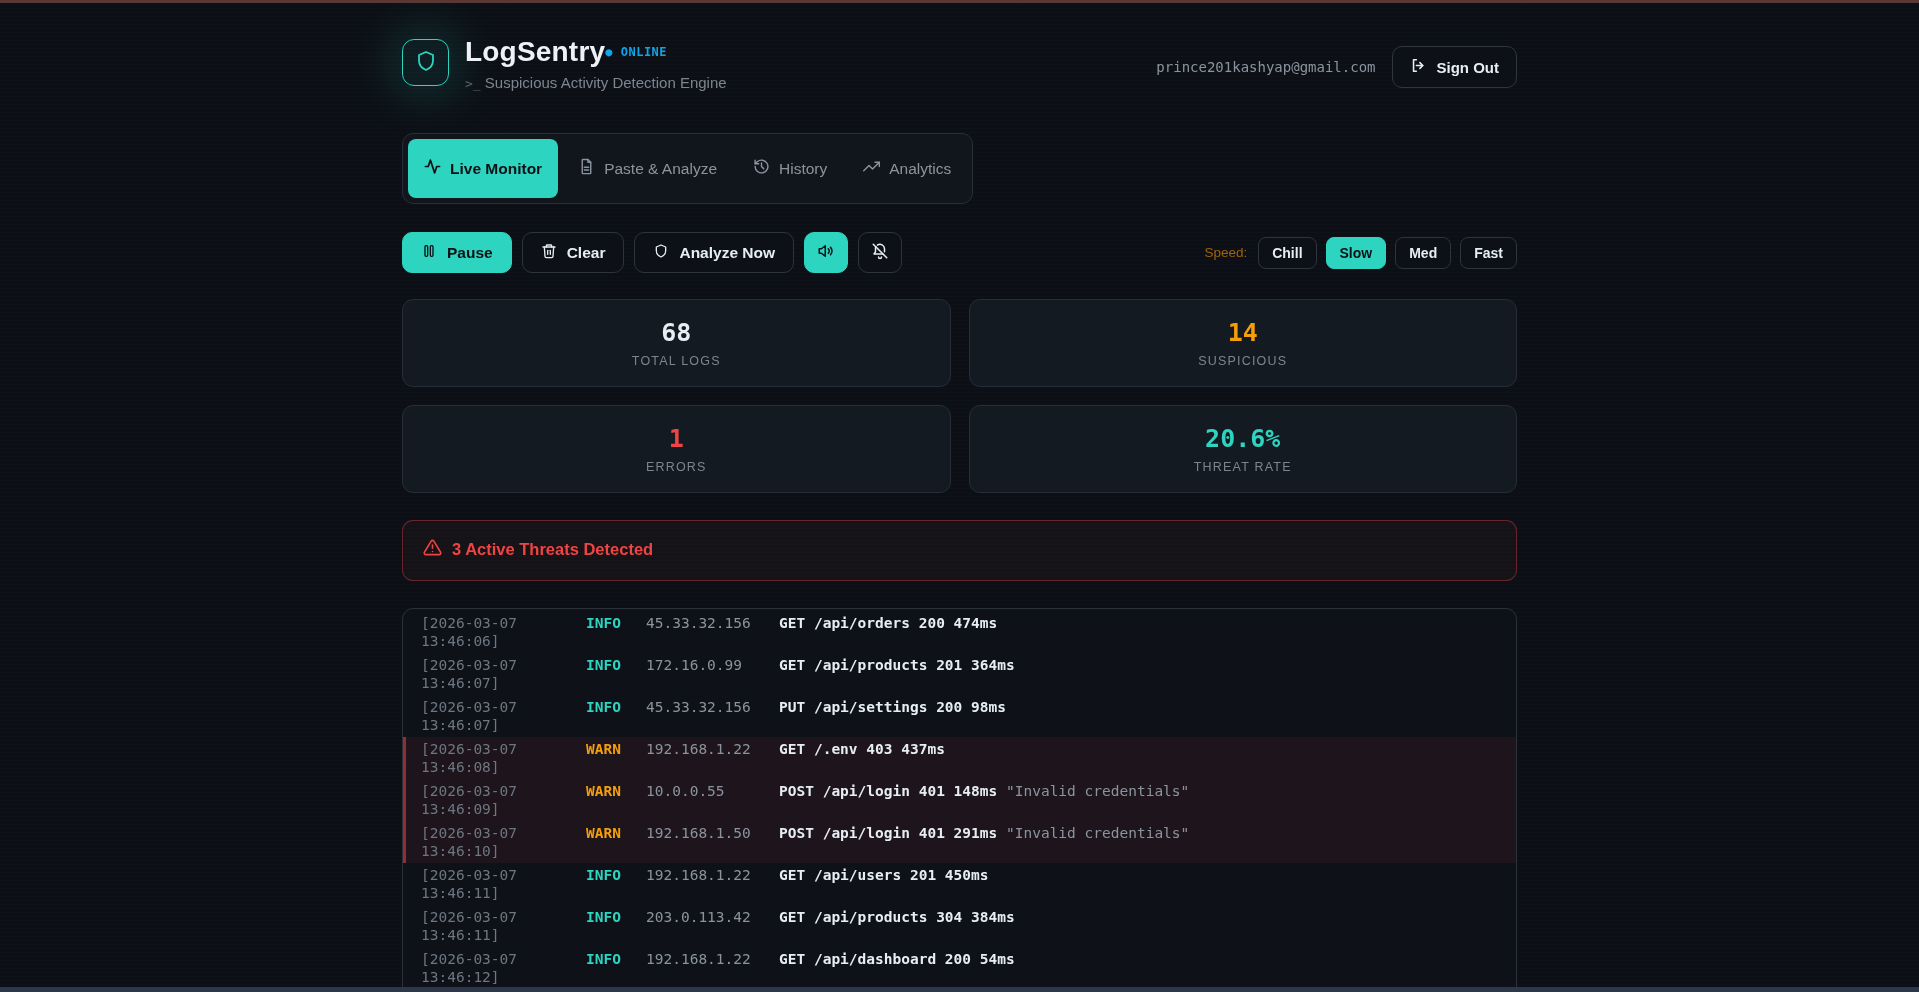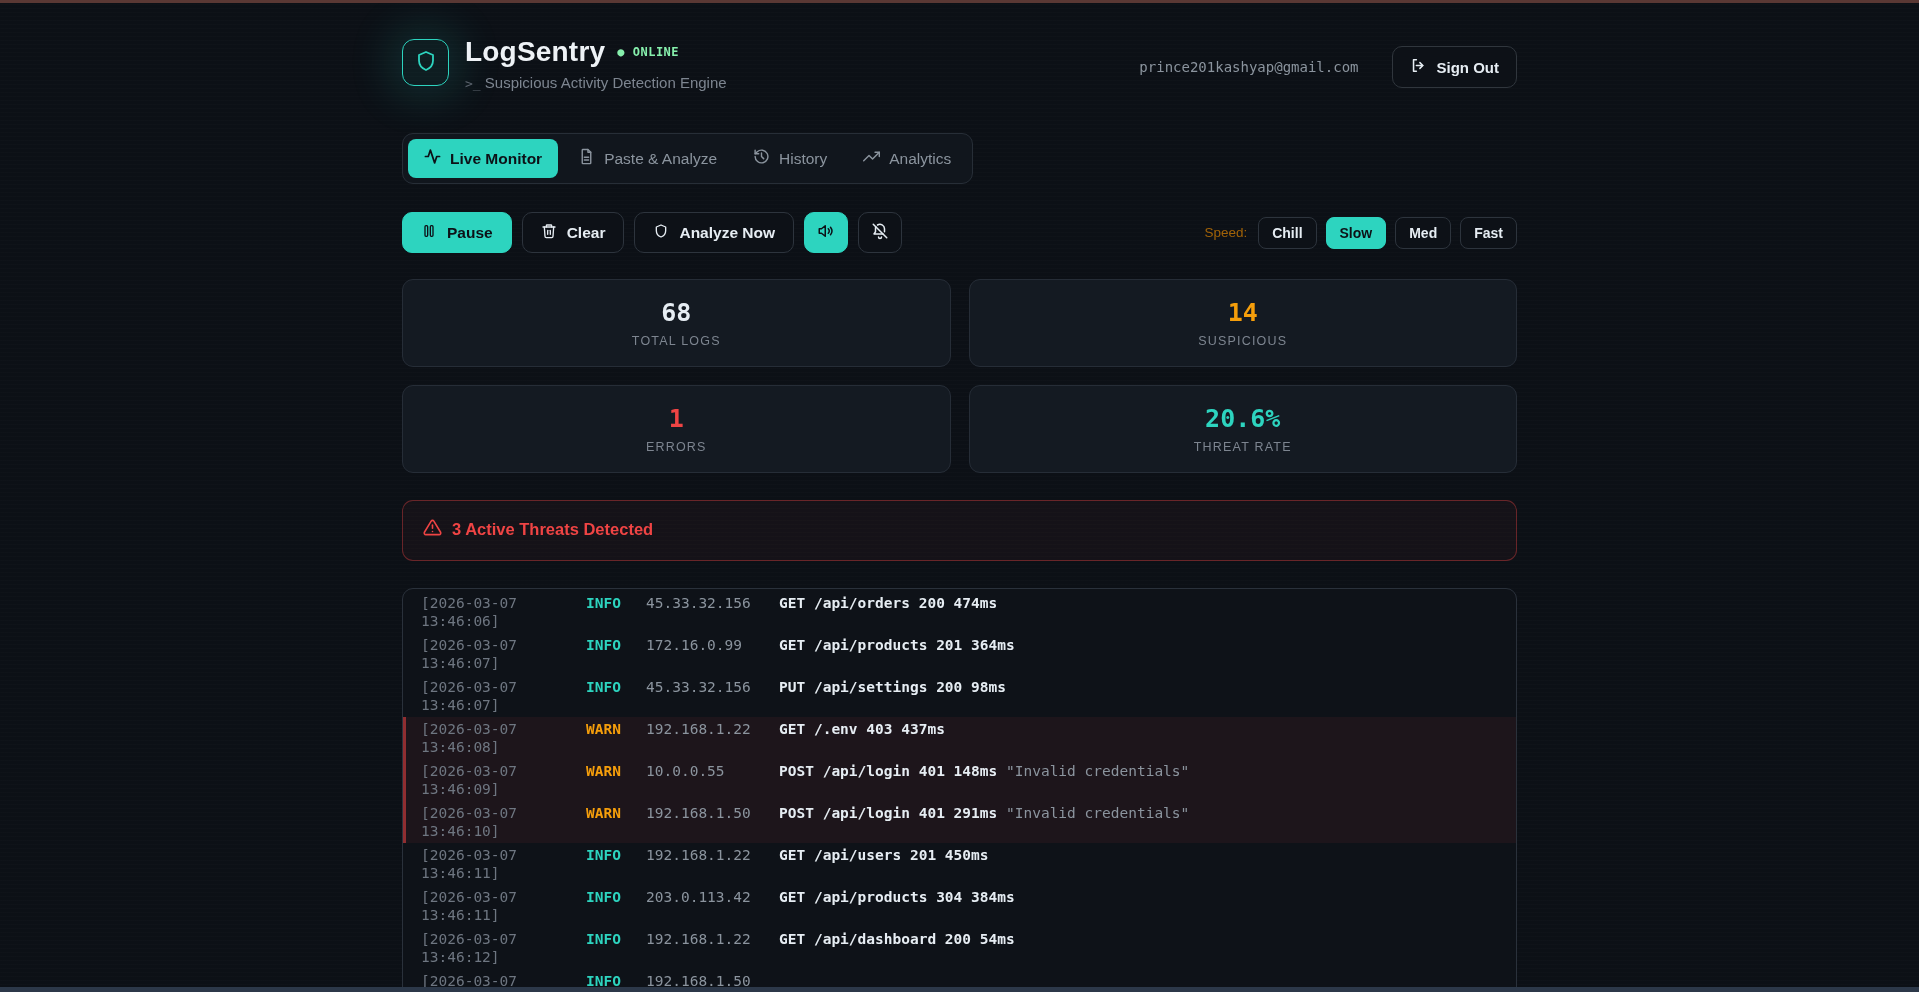--- a/index.html
+++ b/index.html
@@ -31,49 +31,49 @@
   .brand { display: flex; gap: 16px; align-items: flex-start; }
   .logo-box {
     width: 47px; height: 47px; border-radius: 12px; flex: 0 0 auto;
     border: 1px solid #2dd4bf;
     background: rgba(45,212,191,0.07);
     display: flex; align-items: center; justify-content: center;
     box-shadow: 0 0 45px 10px rgba(45,212,191,0.16);
     margin-top: 3px;
   }
   .logo-box svg { stroke: #2dd4bf; }
-  .title-row { display: flex; align-items: center; gap: 12px; }
+  .title-row { display: flex; align-items: center; gap: 0; }
   .app-name { font-size: 28px; font-weight: bold; letter-spacing: 0.2px; color: #eef2f6; }
   .online {
     font-family: "DejaVu Sans Mono", monospace;
-    font-size: 12px; color: #86efac; letter-spacing: 0.5px; font-weight: bold; text-align: center;
+    font-size: 12px; color: #0ea5e9; letter-spacing: 0.5px; font-weight: bold; text-align: center;
   }
   .subtitle { margin-top: 6px; font-size: 15px; color: #7d8590; }
   .subtitle .prompt { color: #5b636d; font-family: "DejaVu Sans Mono", monospace; font-size: 13px; }
-  .header-right { display: flex; align-items: center; gap: 33px; margin-top: 10px; }
+  .header-right { display: flex; align-items: center; gap: 16px; margin-top: 10px; }
   .user-email { font-family: "DejaVu Sans Mono", monospace; font-size: 14px; color: #8b949e; }
   .signout-btn {
     display: flex; align-items: center; gap: 10px;
     background: #0d1117; border: 1px solid #30363d; border-radius: 10px;
     color: #e6edf3; font-size: 15px; font-weight: bold;
     padding: 10px 17px; cursor: pointer; font-family: inherit;
   }
   .signout-btn svg { stroke: #e6edf3; }
 
   
   .tabbar {
     display: inline-flex; align-items: center; gap: 4px;
     margin-top: 42px;
     background: #11161d; border: 1px solid #272e37; border-radius: 11px;
     padding: 5px;
   }
   .tab {
     display: flex; align-items: center; gap: 9px;
     border: none; background: transparent; border-radius: 8px;
-    padding: 9px 16px; font-size: 15.5px; color: #8b949e;
+    padding: 19px 16px; font-size: 15.5px; color: #8b949e;
     cursor: pointer; font-family: inherit; font-weight: 500;
   }
   .tab svg { stroke: #8b949e; }
   .tab.active { background: #2dd4bf; color: #0d1117; font-weight: bold; }
   .tab.active svg { stroke: #0d1117; }
 
   
   .controls { display: flex; justify-content: space-between; align-items: center; margin-top: 28px; }
   .controls-left { display: flex; gap: 10px; align-items: center; }
   .ctl-btn {

